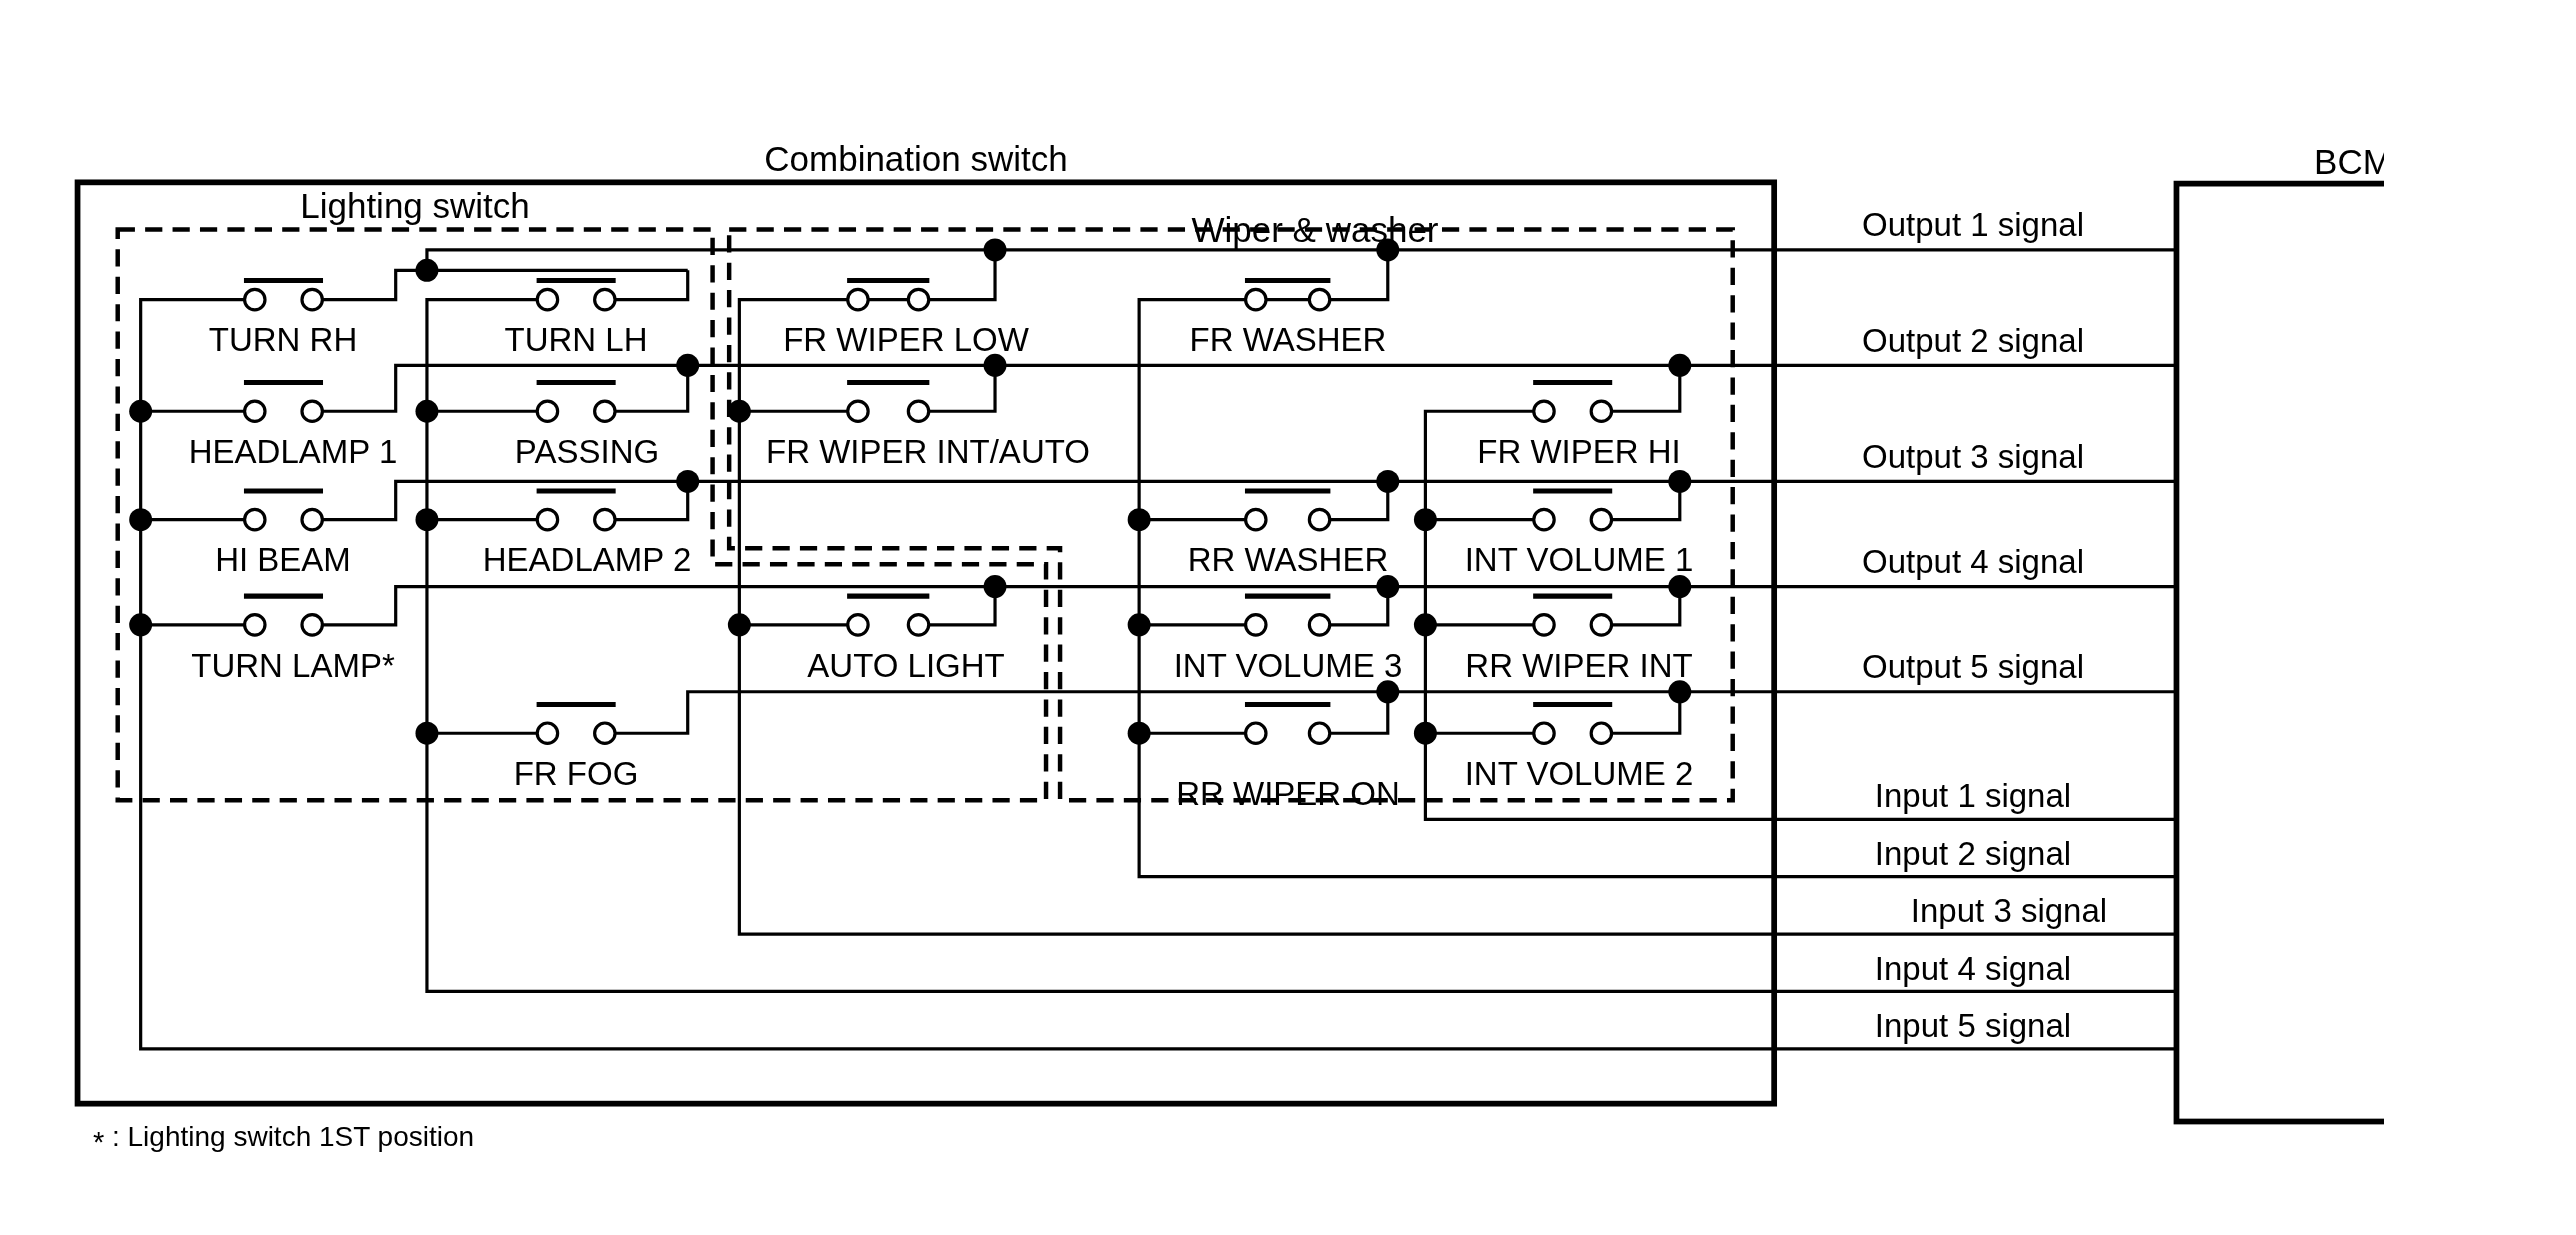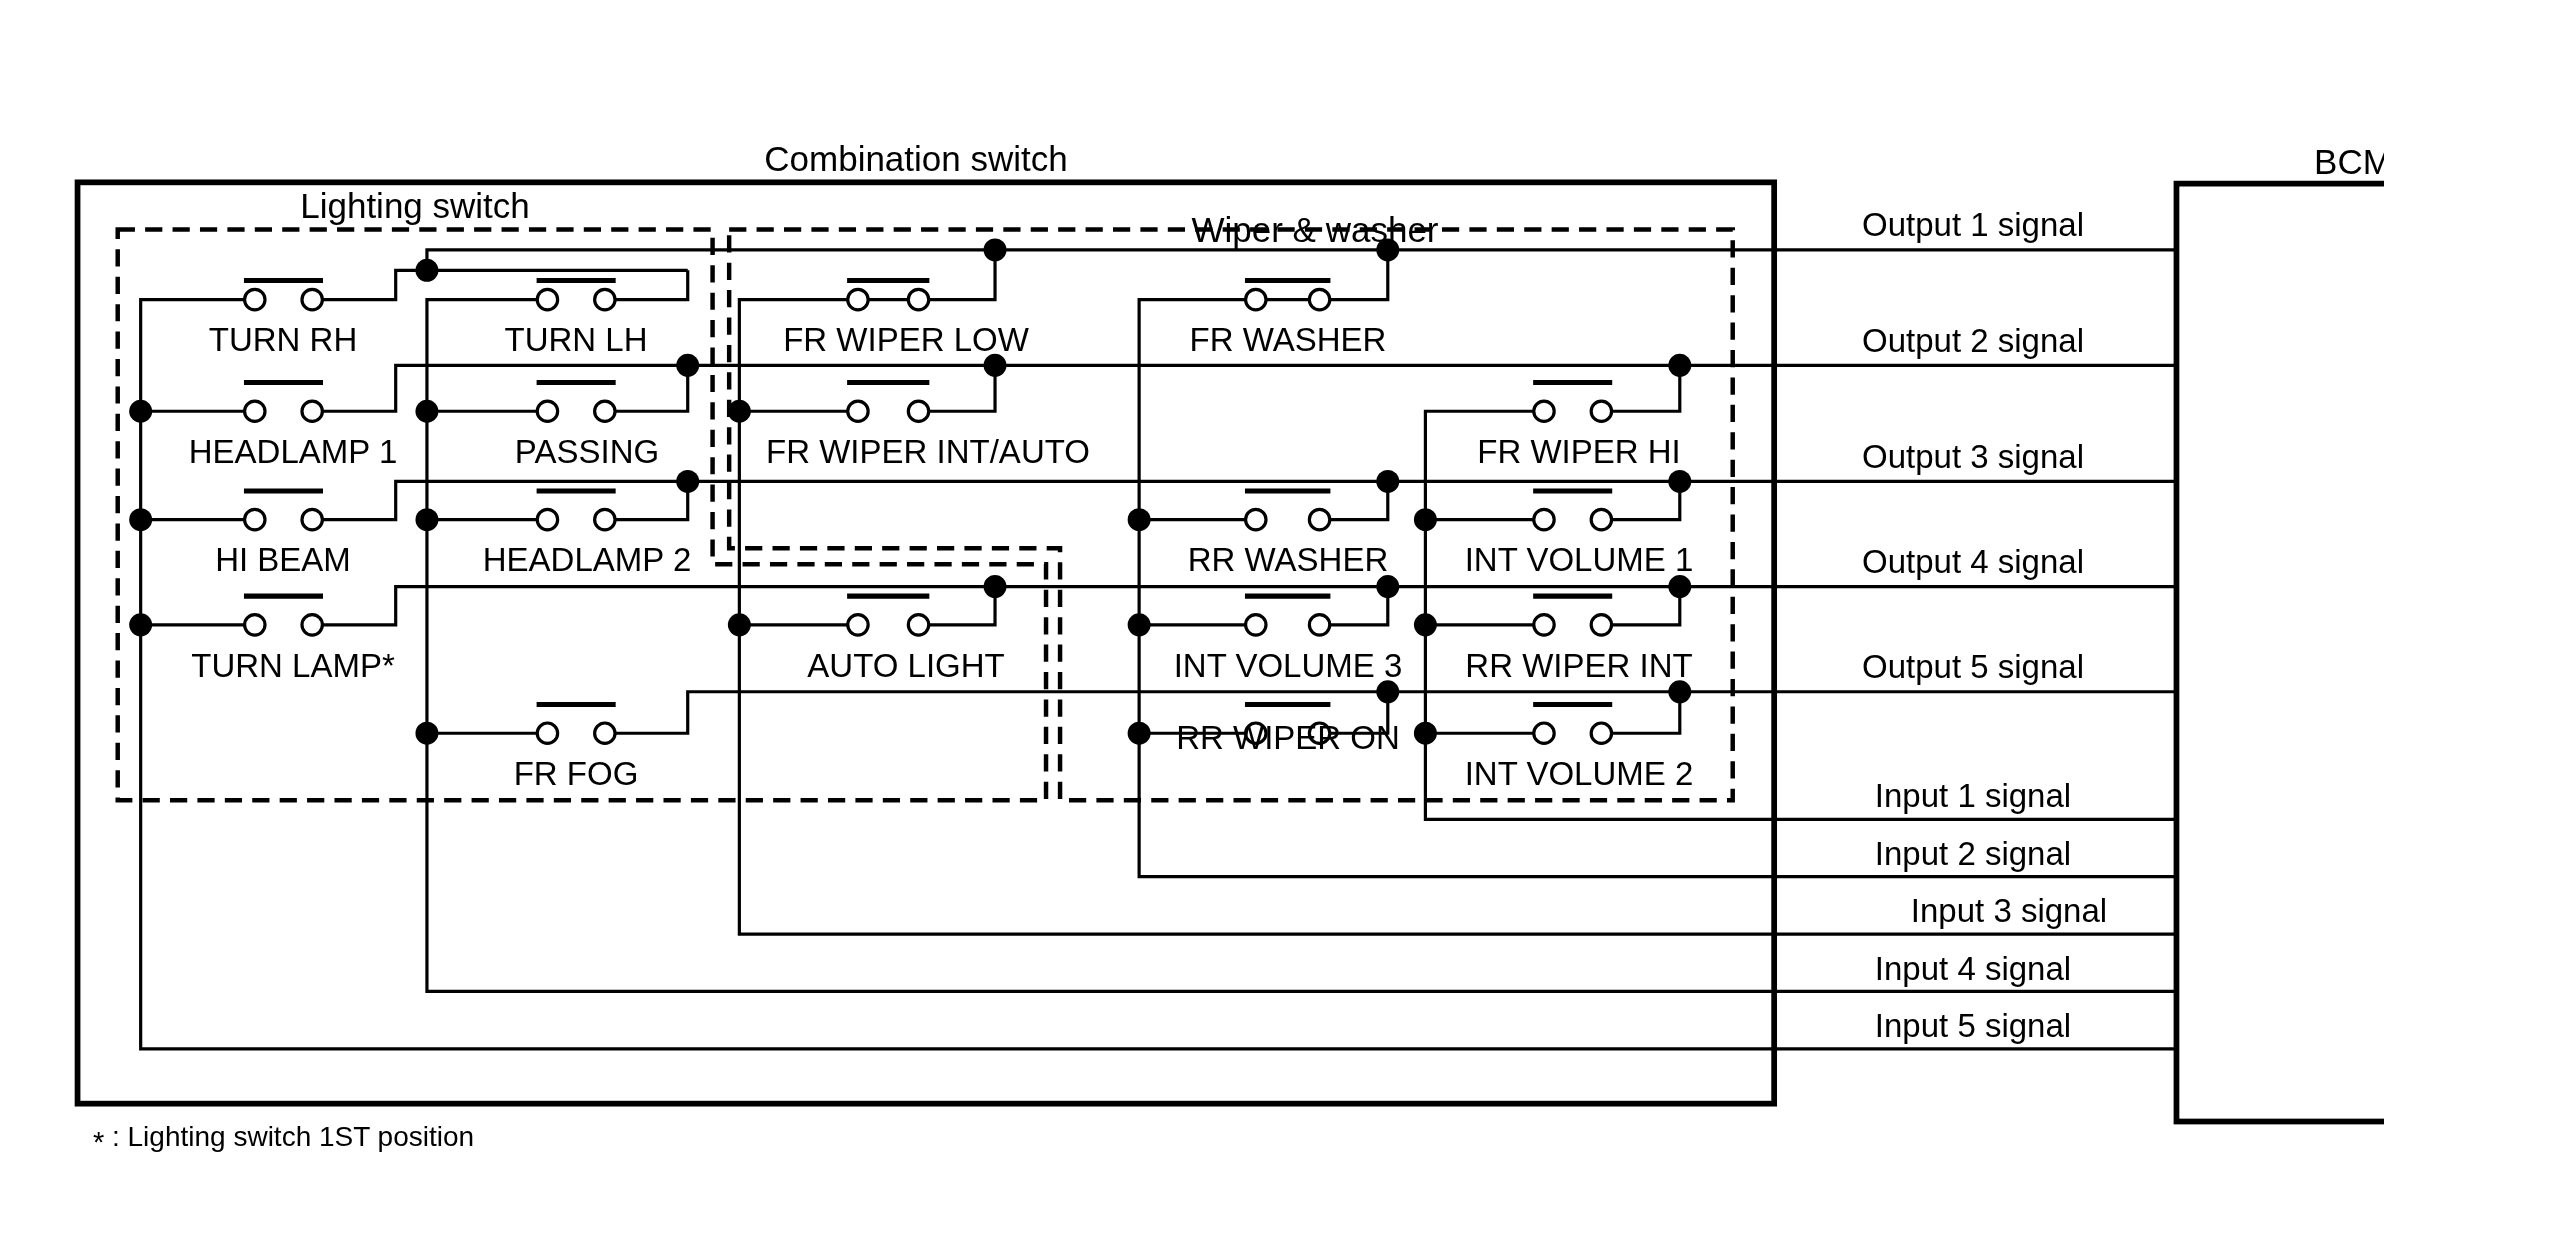--- a/index.html
+++ b/index.html
@@ -190,21 +190,21 @@
   <span class="lbl" style="left:576px;top:339px;">TURN LH</span>
   <span class="lbl" style="left:587px;top:451px;">PASSING</span>
   <span class="lbl" style="left:587px;top:559px;">HEADLAMP 2</span>
   <span class="lbl" style="left:576px;top:773px;">FR FOG</span>
   <span class="lbl" style="left:906px;top:339px;">FR WIPER LOW</span>
   <span class="lbl" style="left:928px;top:451px;">FR WIPER INT/AUTO</span>
   <span class="lbl" style="left:906px;top:665px;">AUTO LIGHT</span>
   <span class="lbl" style="left:1288px;top:339px;">FR WASHER</span>
   <span class="lbl" style="left:1288px;top:559px;">RR WASHER</span>
   <span class="lbl" style="left:1288px;top:665px;">INT VOLUME 3</span>
-  <span class="lbl" style="left:1288px;top:737px;">RR WIPER ON</span>
+  <span class="lbl" style="left:1288px;top:793px;">RR WIPER ON</span>
   <span class="lbl" style="left:1579px;top:451px;">FR WIPER HI</span>
   <span class="lbl" style="left:1579px;top:559px;">INT VOLUME 1</span>
   <span class="lbl" style="left:1579px;top:665px;">RR WIPER INT</span>
   <span class="lbl" style="left:1579px;top:773px;">INT VOLUME 2</span>
 
   <span class="lbl" style="left:1973px;top:224px;">Output 1 signal</span>
   <span class="lbl" style="left:1973px;top:340px;">Output 2 signal</span>
   <span class="lbl" style="left:1973px;top:456px;">Output 3 signal</span>
   <span class="lbl" style="left:1973px;top:561px;">Output 4 signal</span>
   <span class="lbl" style="left:1973px;top:666px;">Output 5 signal</span>

